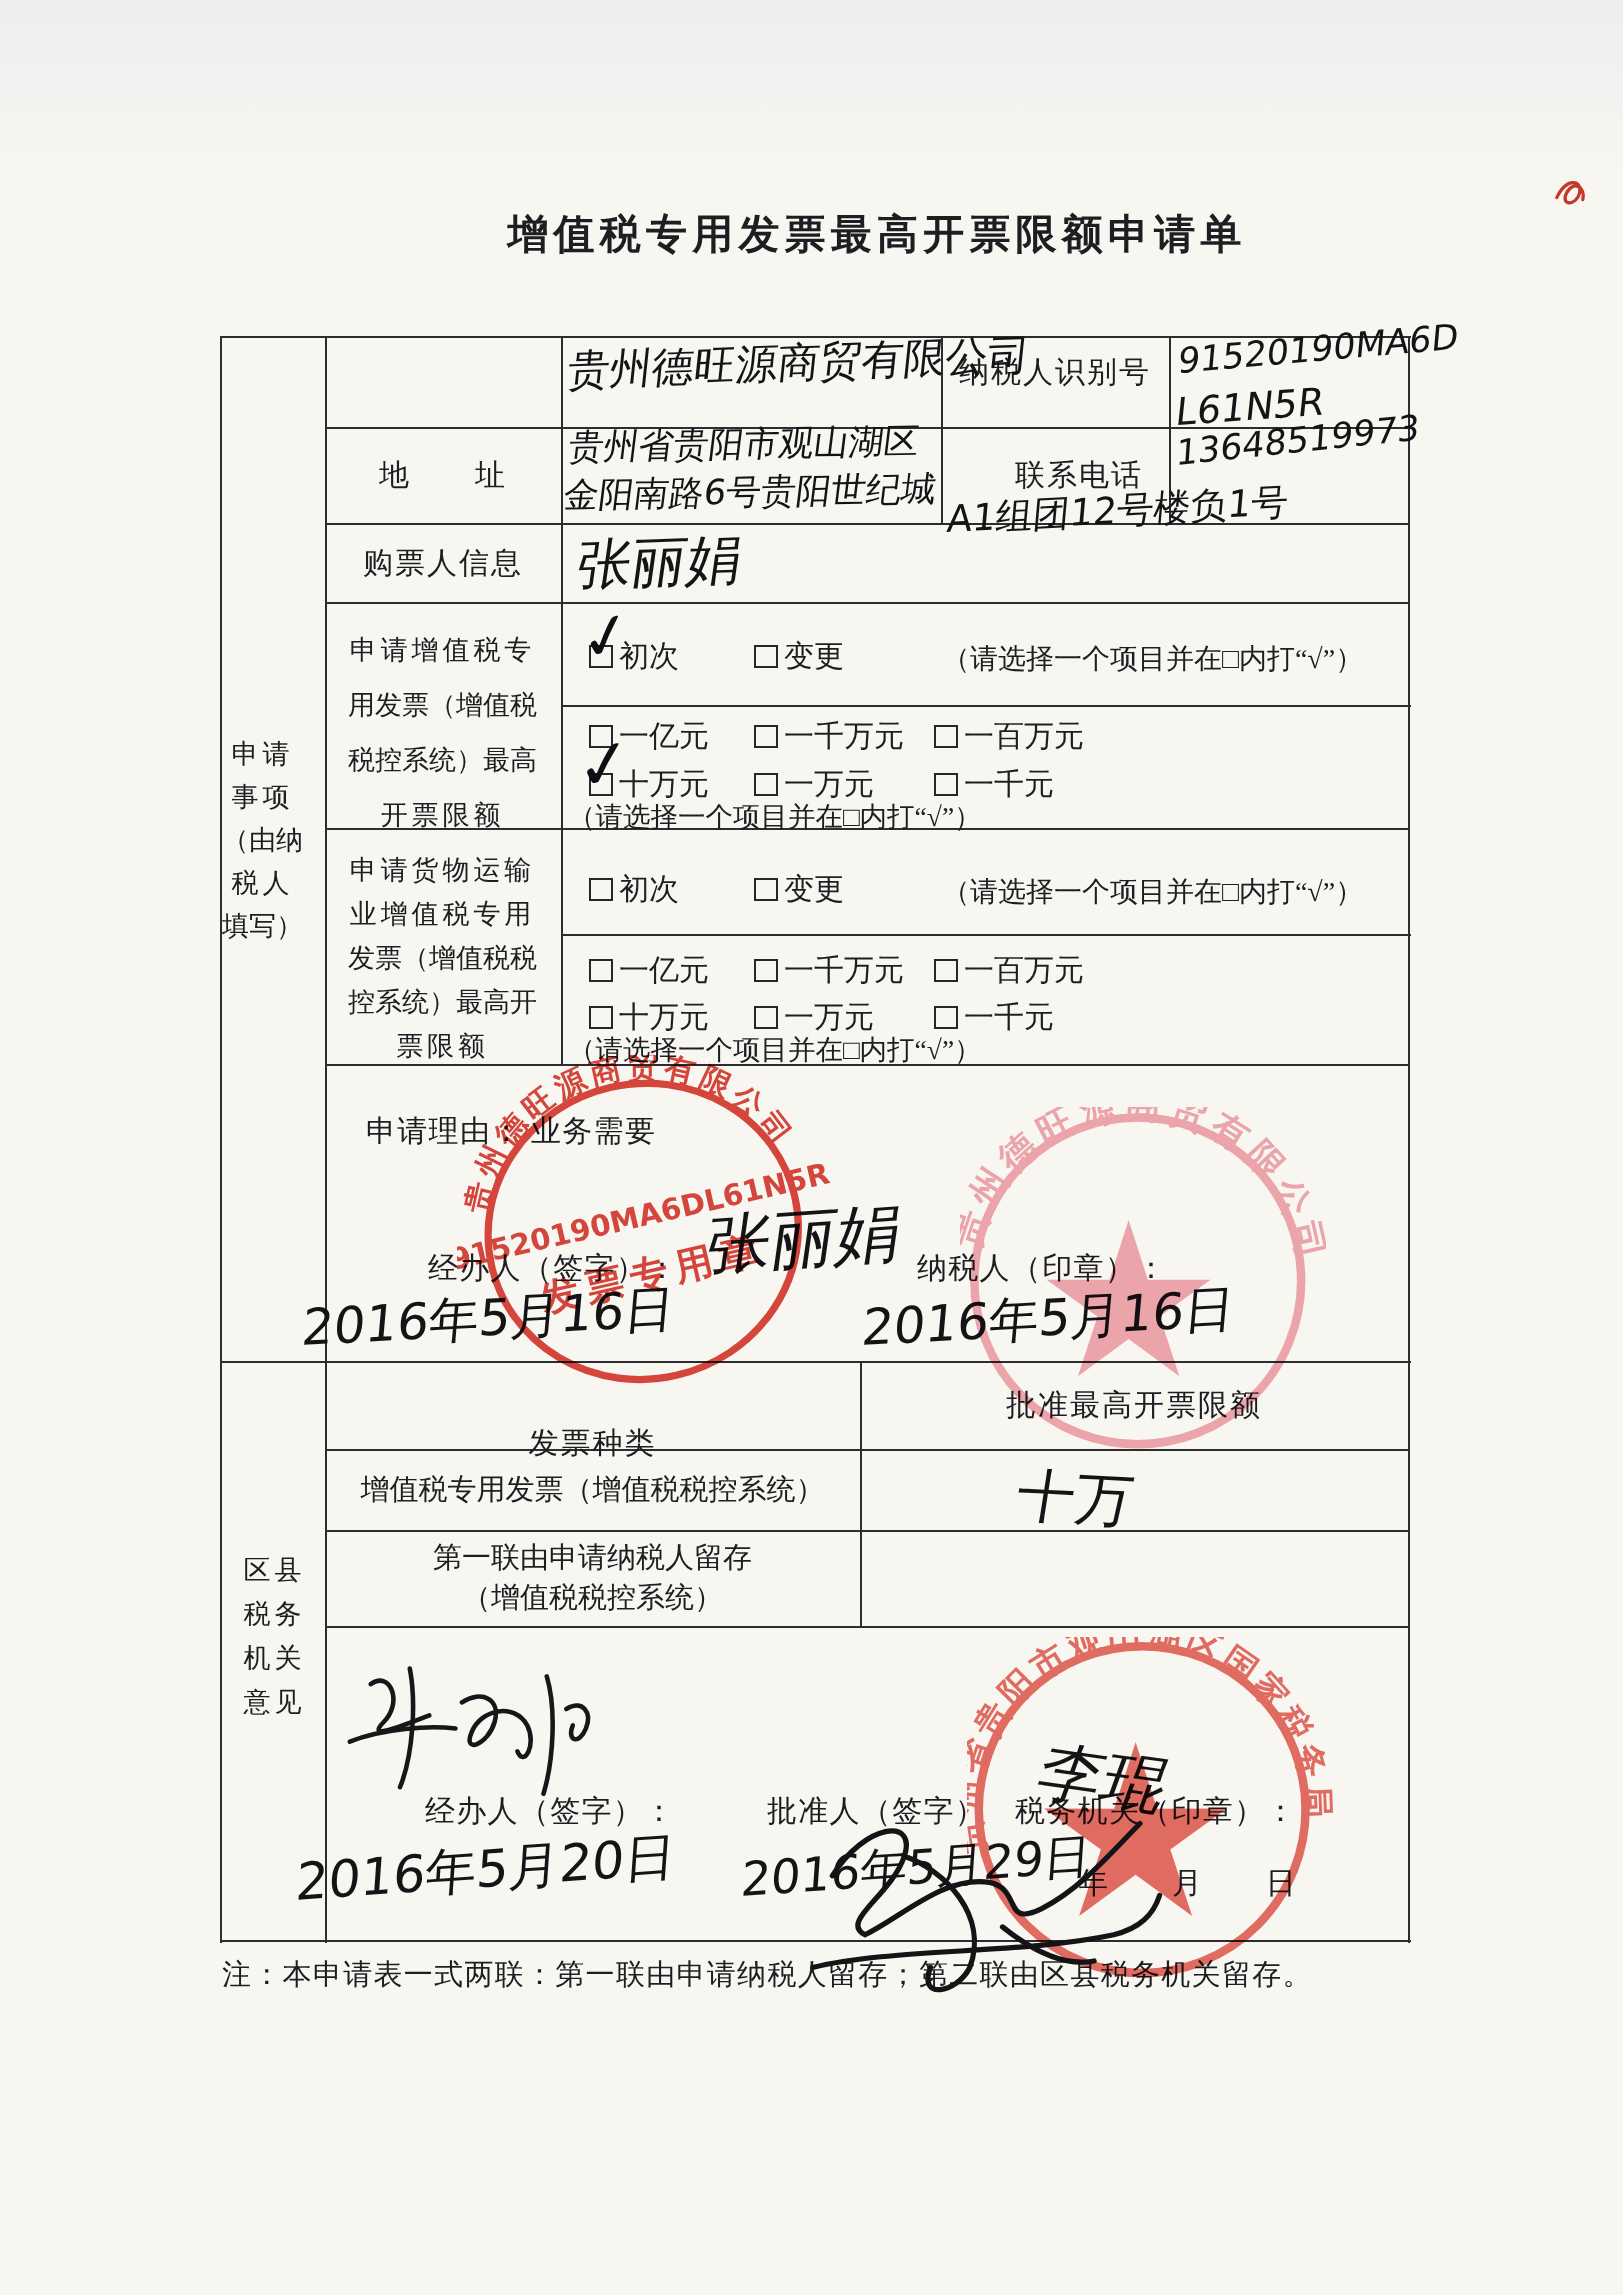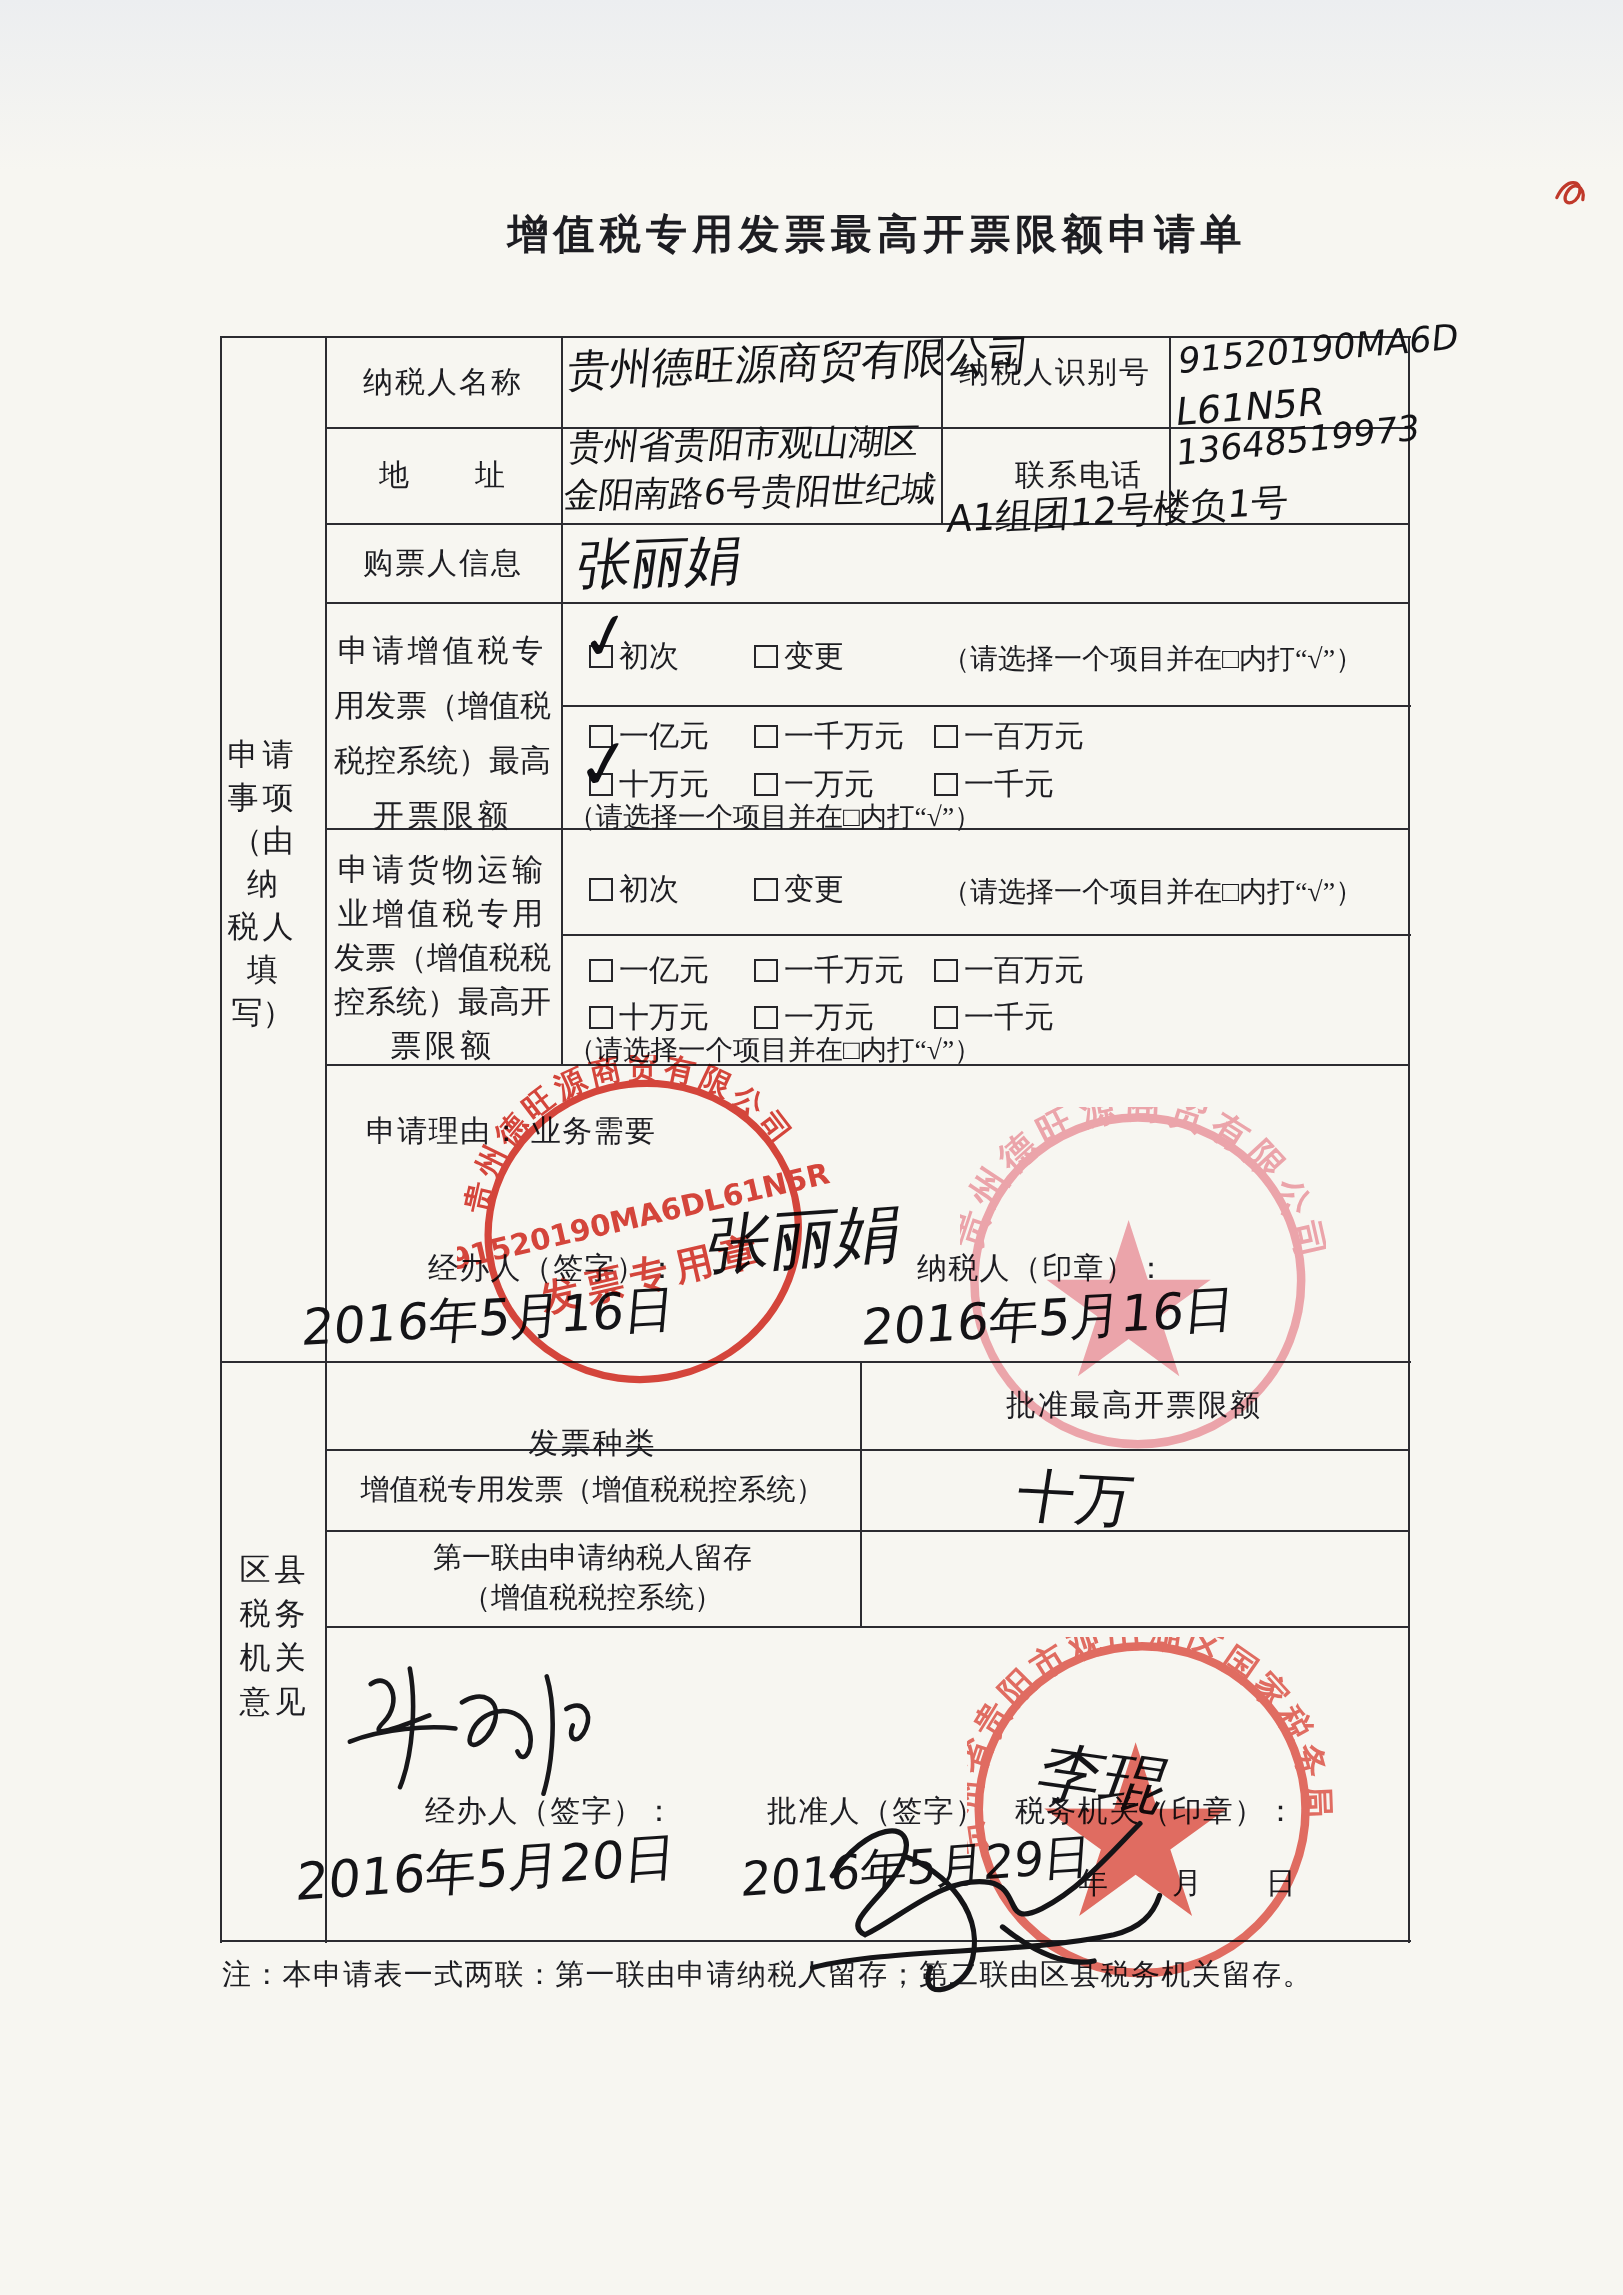--- a/index.html
+++ b/index.html
@@ -18,21 +18,21 @@
   .hand{position:absolute;font-family:"DejaVu Sans",sans-serif;color:#141417;
         white-space:nowrap;transform-origin:left center;z-index:3;}
   .opt{position:absolute;display:flex;align-items:center;font-size:30px;
         white-space:nowrap;z-index:2;}
   .box{display:inline-block;width:23.6px;height:23.6px;border:2px solid #26262a;
         margin-right:6.5px;box-sizing:border-box;}
   .hint{position:absolute;font-size:28px;white-space:nowrap;z-index:2;}
   .tick{position:absolute;font-family:"DejaVu Sans",sans-serif;font-weight:bold;
         color:#0f0f13;z-index:5;line-height:1;}
   .seclabel{position:absolute;display:flex;flex-direction:column;text-align:center;z-index:2;}
-  .seclabel span{font-size:31px;letter-spacing:3.9px;}
+  .seclabel span{font-size:27px;letter-spacing:3.9px;}
   .lab{position:absolute;font-size:30px;white-space:nowrap;z-index:2;letter-spacing:1.3px;}
   .stamp{position:absolute;mix-blend-mode:multiply;z-index:6;}
   .sig{position:absolute;z-index:7;}
   .note{position:absolute;font-size:29px;letter-spacing:1.3px;z-index:2;}
 </style>
 </head>
 <body>
 
 <div class="page">
 
@@ -66,21 +66,20 @@
     <span style="line-height:43px">税人</span>
     <span style="line-height:43px;letter-spacing:0">填写）</span>
   </div>
   <div class="seclabel" style="left:230px;top:1548px;width:89px">
     <span style="line-height:44px">区县</span>
     <span style="line-height:44px">税务</span>
     <span style="line-height:44px">机关</span>
     <span style="line-height:44px">意见</span>
   </div>
 
-  <div class="cell lbl" style="left:325px;top:336px;width:236px;height:92px">纳税人名称</div>
   <div class="hand" style="left:568px;top:343px;font-size:42px;transform:rotate(-2deg) skewX(-8deg)">贵州德旺源商贸有限公司</div>
   <div class="cell lbl" style="left:941px;top:336px;width:228px;height:72px">纳税人识别号</div>
   <div class="hand" style="left:1178px;top:341px;font-size:35px;transform:rotate(-5deg) skewX(-10deg)">91520190MA6D</div>
   <div class="hand" style="left:1176px;top:390px;font-size:38px;transform:rotate(-4deg) skewX(-10deg)">L61N5R</div>
 
   <div class="cell lbl" style="left:325px;top:427px;width:236px;height:96px">地　　址</div>
   <div class="hand" style="left:569px;top:424px;font-size:35px;transform:rotate(-1deg) skewX(-8deg)">贵州省贵阳市观山湖区</div>
   <div class="hand" style="left:564px;top:472px;font-size:35px;transform:rotate(-1deg) skewX(-8deg)">金阳南路6号贵阳世纪城</div>
   <div class="hand" style="left:947px;top:495px;font-size:37px;transform:rotate(-3deg) skewX(-8deg)">A1组团12号楼负1号</div>
   <div class="cell lbl" style="left:941px;top:427px;width:276px;height:96px">联系电话</div>

